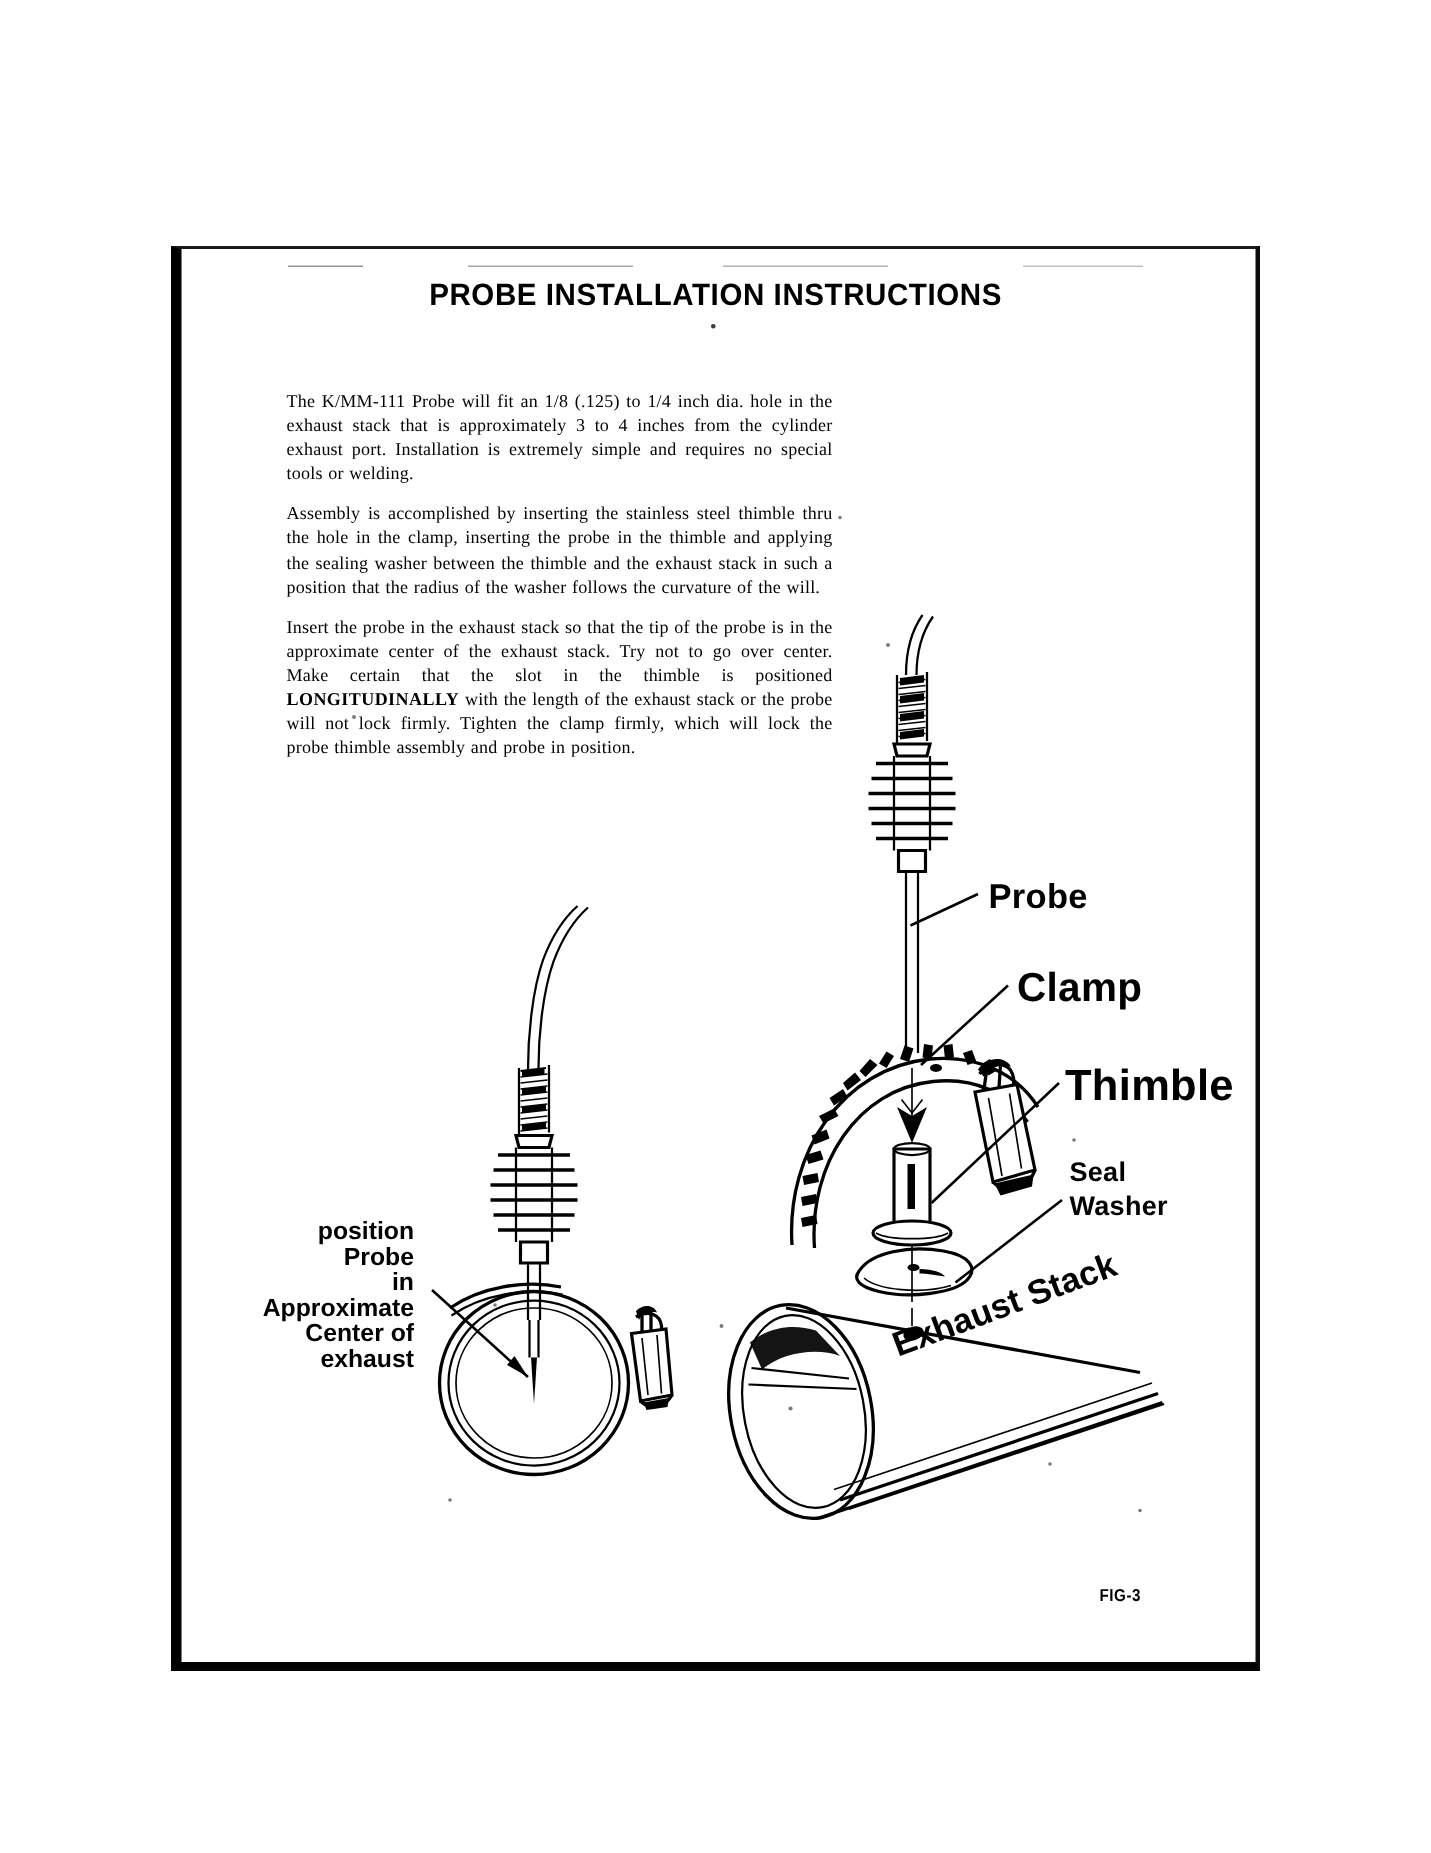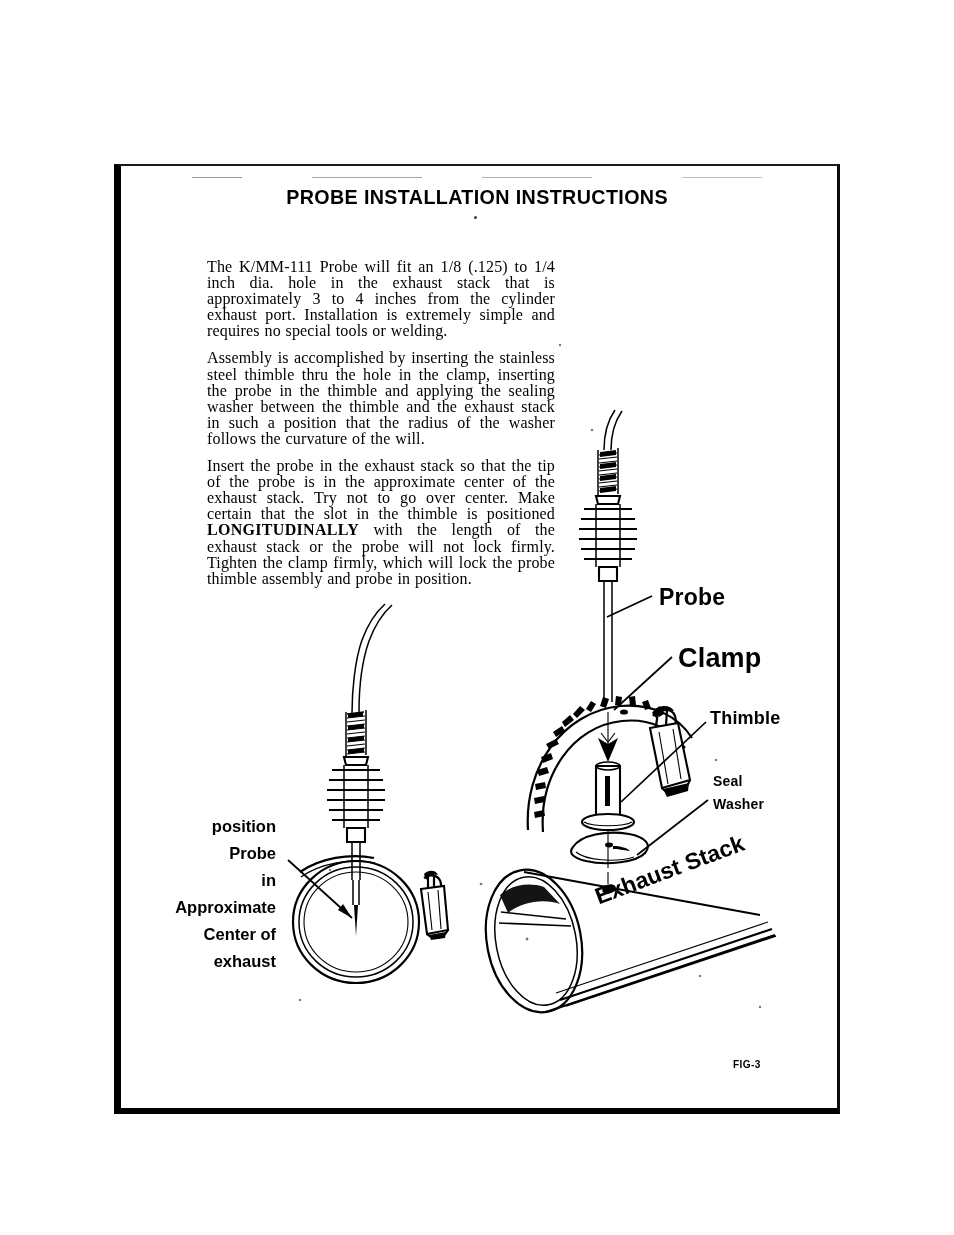--- a/index.html
+++ b/index.html
@@ -77,43 +77,43 @@
 
   
   #body-copy {
     position: absolute;
     left: 191px;
     top: 259px;
     width: 364px;
     color: #000;
   }
   #body-copy p {
-    margin: 0 0 11px 16px;
+    margin: 0 0 11px 0;
     font-family: "Liberation Serif", serif;
-    font-size: 16px;
+    font-size: 12px;
     line-height: 16.1px;
     text-align: justify;
     letter-spacing: 0.15px;
     word-spacing: 0.6px;
   }
   #body-copy p:last-child { margin-bottom: 0; }
   #body-copy b { font-weight: bold; letter-spacing: 0.3px; }
 
   
   .dlabel {
     position: absolute;
     font-family: "Liberation Sans", sans-serif;
     font-weight: bold;
     color: #000;
     white-space: pre;
   }
   #label-probe   { left: 659px; top: 584px; font-size: 23px; letter-spacing: 0.2px; }
   #label-clamp   { left: 678px; top: 643px; font-size: 27px; letter-spacing: 0.2px; }
-  #label-thimble { left: 710px; top: 708px; font-size: 18px; letter-spacing: 0.2px; }
-  #label-seal    { left: 713px; top: 770px; font-size: 14px; line-height: 22.5px; letter-spacing: 0.2px; }
+  #label-thimble { left: 710px; top: 708px; font-size: 29px; letter-spacing: 0.2px; }
+  #label-seal    { left: 713px; top: 770px; font-size: 18px; line-height: 22.5px; letter-spacing: 0.2px; }
 
   #label-exhaust-stack {
     position: absolute;
     left: 596px;
     top: 884px;
     font-family: "Liberation Sans", sans-serif;
     font-weight: bold;
     font-size: 23px;
     color: #000;
     transform: rotate(-20.5deg);
@@ -123,21 +123,21 @@
 
   #label-center-block {
     position: absolute;
     left: 150px;
     top: 813px;
     width: 126px;
     text-align: right;
     font-family: "Liberation Sans", sans-serif;
     font-weight: bold;
     font-size: 16.5px;
-    line-height: 27px;
+    line-height: 17px;
     color: #000;
     white-space: pre;
   }
 
   #fig-caption {
     position: absolute;
     left: 733px;
     top: 1058px;
     font-family: "Liberation Sans", sans-serif;
     font-weight: bold;

